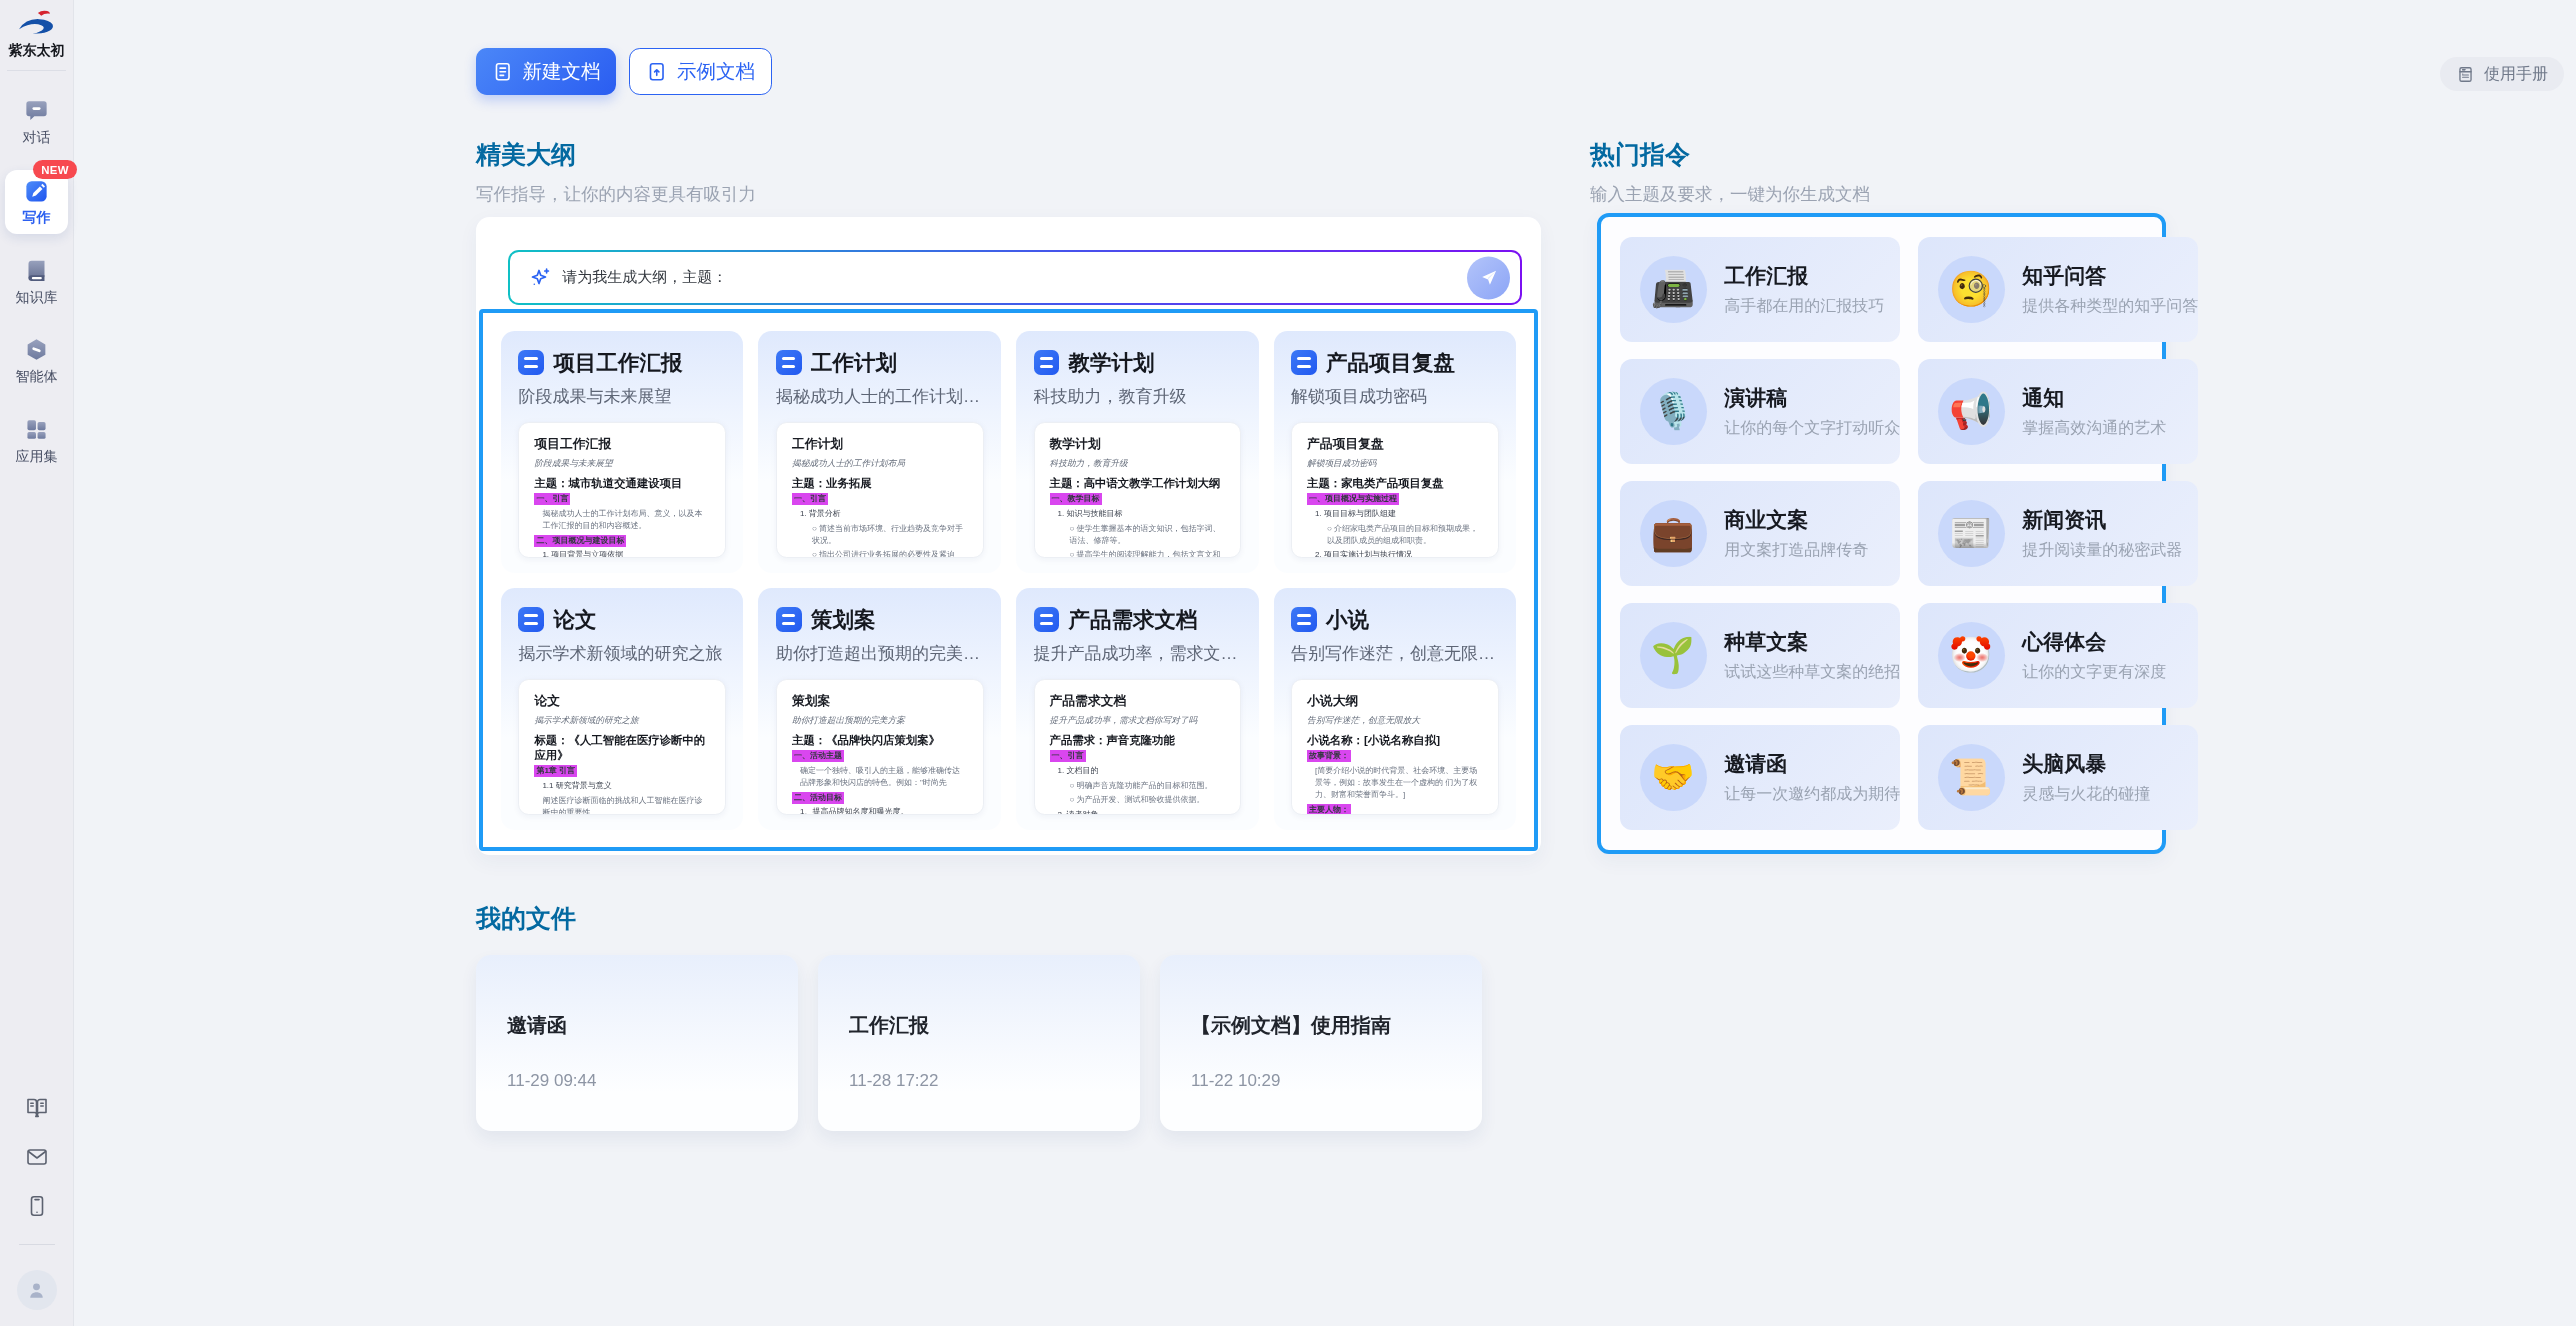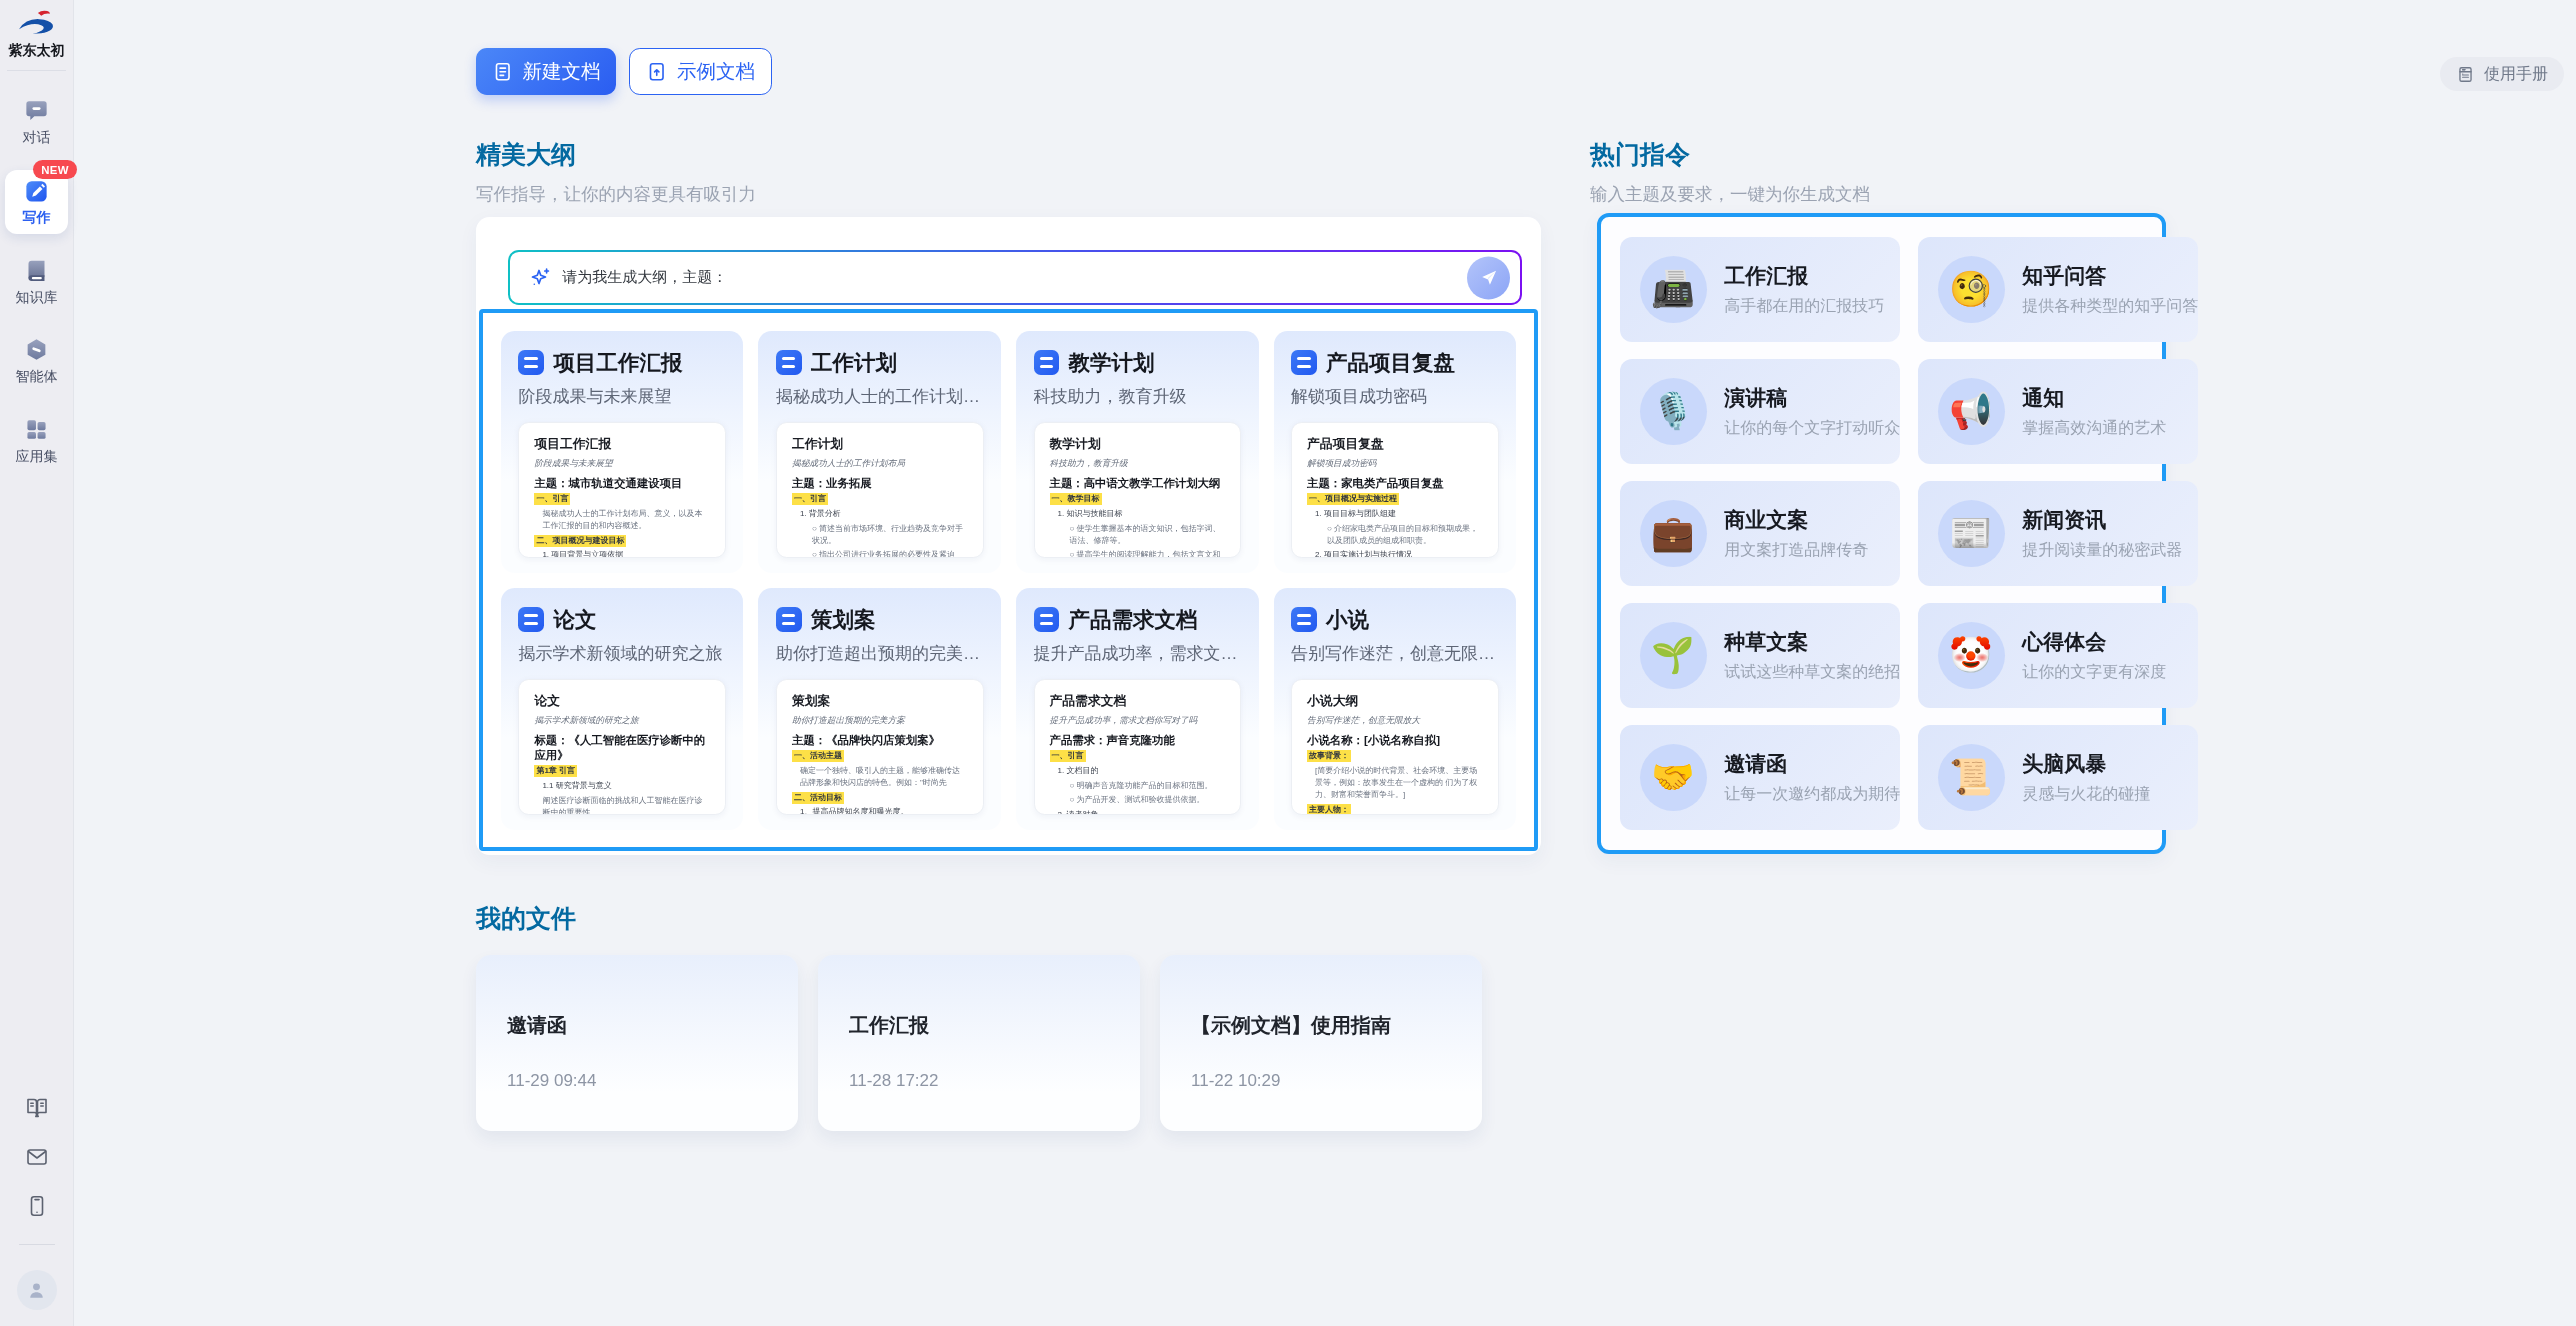--- a/index.html
+++ b/index.html
@@ -56,21 +56,21 @@
   .tc-ico::before,.tc-ico::after{content:"";position:absolute;left:6px;height:3.4px;border-radius:2px;background:#fff;}
   .tc-ico::before{top:7.4px;width:13.5px;}
   .tc-ico::after{top:15px;width:13.5px;}
   .tc-title{font-size:21.5px;font-weight:700;color:#15181f;white-space:nowrap;}
   .tc-sub{margin-top:8px;font-size:17px;color:#5d6575;white-space:nowrap;overflow:hidden;text-overflow:ellipsis;}
   .pv{margin-top:13.5px;flex:1;min-height:0;background:#fff;border:1.3px solid #eceff4;border-radius:10.8px;padding:13.5px 15px;overflow:hidden;box-shadow:0 1.3px 6.7px rgba(20,40,90,.05);}
   .pv-title{font-size:12.8px;font-weight:700;color:#1a1d24;}
   .pv-sub{font-size:8.7px;font-style:italic;color:#666e7c;margin-top:4.7px;}
   .pv-topic{font-size:11.4px;font-weight:700;color:#15181f;margin-top:6px;}
   .pv-line{font-size:8px;line-height:1.5;color:#3c424e;margin-top:2.7px;}
-  .pv-line.h{font-weight:700;background:#fde047;display:table;padding:0 2px;color:#33383f;}
+  .pv-line.h{font-weight:700;background:#d946ef;display:table;padding:0 2px;color:#33383f;}
   .pv-line.n{margin-left:8px;}
   .pv-line.b{margin-left:20px;color:#6b7381;}
   .pv-line.p{margin-left:8px;color:#6b7381;}
 
   
   .col-right{position:absolute;left:1590px;top:138px;width:582px;height:720px;}
   .hot-box{position:absolute;left:6.7px;top:75px;width:569px;height:641px;border:4.7px solid #1f9bf6;border-radius:12px;background:#fdfdff;
     padding:20px 19px;display:grid;grid-template-columns:1fr 1fr;grid-template-rows:repeat(5,1fr);gap:17.5px;box-shadow:0 6.7px 20px rgba(30,60,120,.05);}
   .cmd{border-radius:12px;background:linear-gradient(135deg,#dde6fb,#eaeffc);display:flex;align-items:center;padding-left:20px;gap:17.5px;cursor:pointer;}
   .cmd-ico{width:67px;height:67px;border-radius:50%;background:#c9d8fb;display:flex;align-items:center;justify-content:center;font-size:35px;flex:0 0 auto;}

